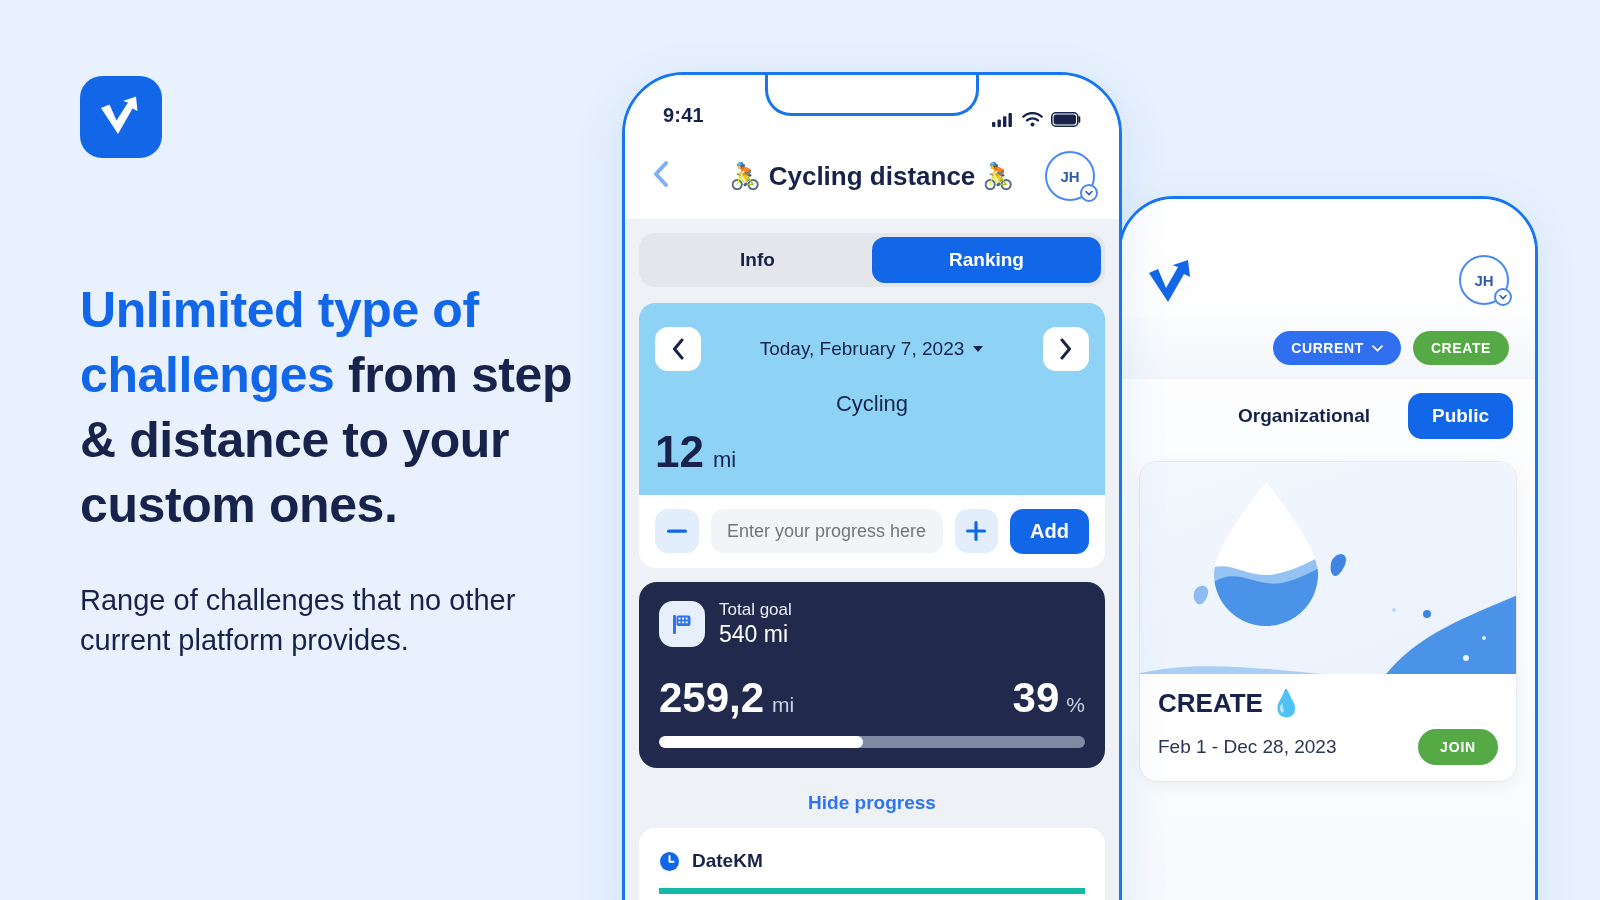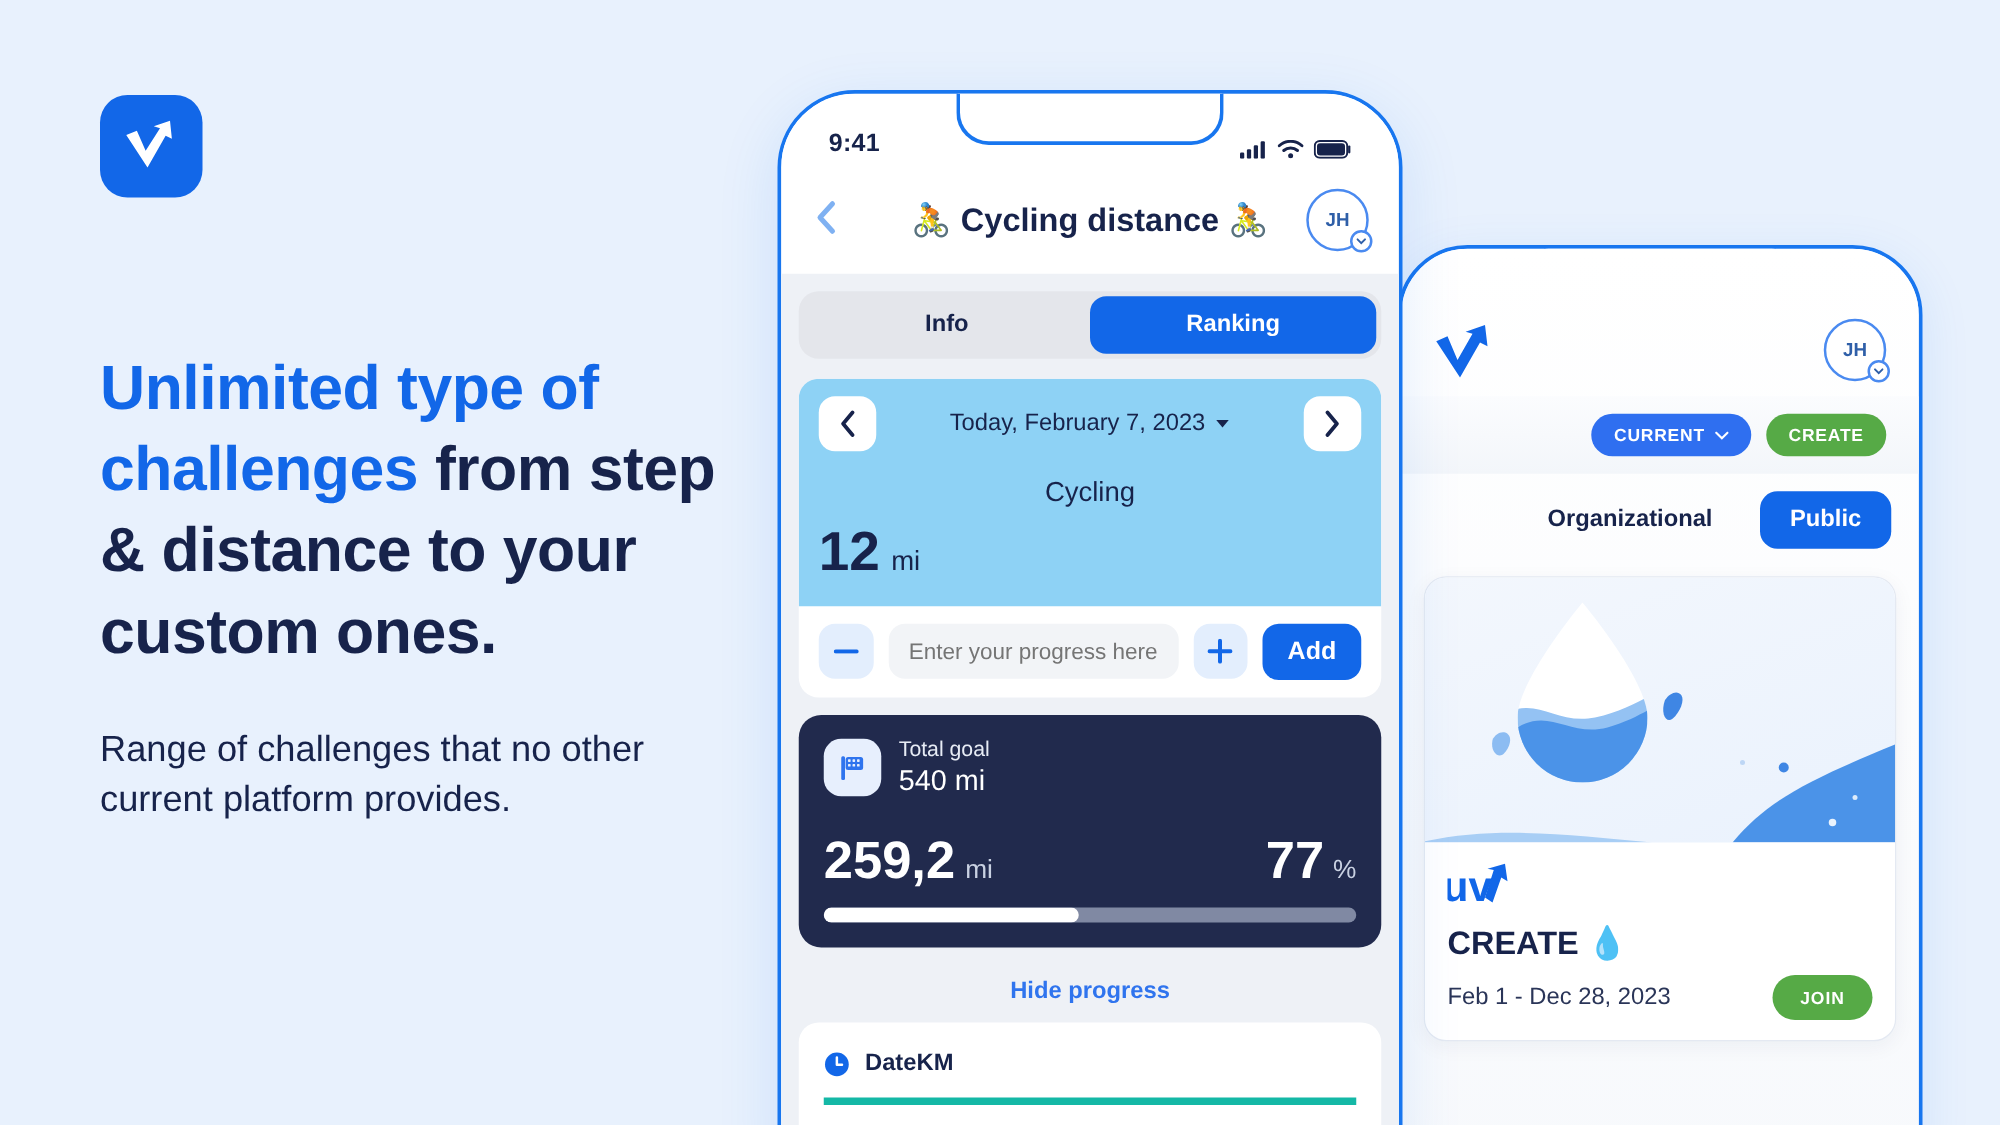--- a/index.html
+++ b/index.html
@@ -251,21 +251,21 @@
   .tab.active { background: #1267e8; color: #ffffff; }
 
   .progress-card {
     background: #ffffff;
     border-radius: 16px;
     overflow: hidden;
     margin-bottom: 14px;
   }
   .date-strip {
     background: #8ed2f5;
-    padding: 14px 16px 18px 16px;
+    padding: 24px 16px 18px 16px;
   }
   .date-row {
     display: flex; align-items: center; justify-content: space-between;
   }
   .arrow-btn {
     width: 46px; height: 44px;
     background: #ffffff;
     border-radius: 13px;
     display: flex; align-items: center; justify-content: center;
     cursor: pointer; border: none;
@@ -452,26 +452,20 @@
             <path d="M196 98 C200 92 206 90 209 94 C212 98 208 108 202 113 C197 117 192 109 196 98 Z" fill="#3f86e4"></path>
             <circle cx="258" cy="148" r="2" fill="#bdd6f5"></circle>
             <circle cx="291" cy="152" r="4" fill="#3f86e4"></circle>
             <path d="M250 212 C280 176 316 160 384 132 L384 212 Z" fill="#4b93e8"></path>
             <path d="M0 212 C60 198 120 206 186 212 Z" fill="#a8cef5"></path>
             <circle cx="348" cy="176" r="2" fill="#dcebfb"></circle>
             <circle cx="330" cy="196" r="3" fill="#eaf3fd"></circle>
           </svg>
         </div>
         <div class="card-body">
-          <div class="card-logo">
-            <svg width="72" height="42" viewBox="0 0 72 42">
-              <text x="-4" y="33" font-family="Liberation Sans, sans-serif" font-size="34" font-weight="bold" fill="#1267e8">uv</text>
-              <path d="M30 30 L37 8 L32 7 L46 3 L48 17 L43 14 L36 34 Z" fill="#1267e8"></path>
-            </svg>
-          </div>
           <div class="card-title">CREATE 💧</div>
           <div class="card-foot">
             <div class="card-date">Feb 1 - Dec 28, 2023</div>
             <button class="join-btn">JOIN</button>
           </div>
         </div>
       </div>
 
     </div>
   </div>
@@ -593,21 +587,21 @@
               <div class="goal-value">540 mi</div>
             </div>
           </div>
 
           <div class="goal-stats">
             <div class="goal-total">
               <span>259,2</span>
               <span class="unit">mi</span>
             </div>
             <div class="goal-pct">
-              <span>77</span>
+              <span>39</span>
               <span class="unit">%</span>
             </div>
           </div>
 
           <div class="bar-track">
             <div class="bar-fill" id="bar-fill" style="width: 48%;"></div>
           </div>
         </div>
 
         <div class="hide-details">Hide progress</div>

